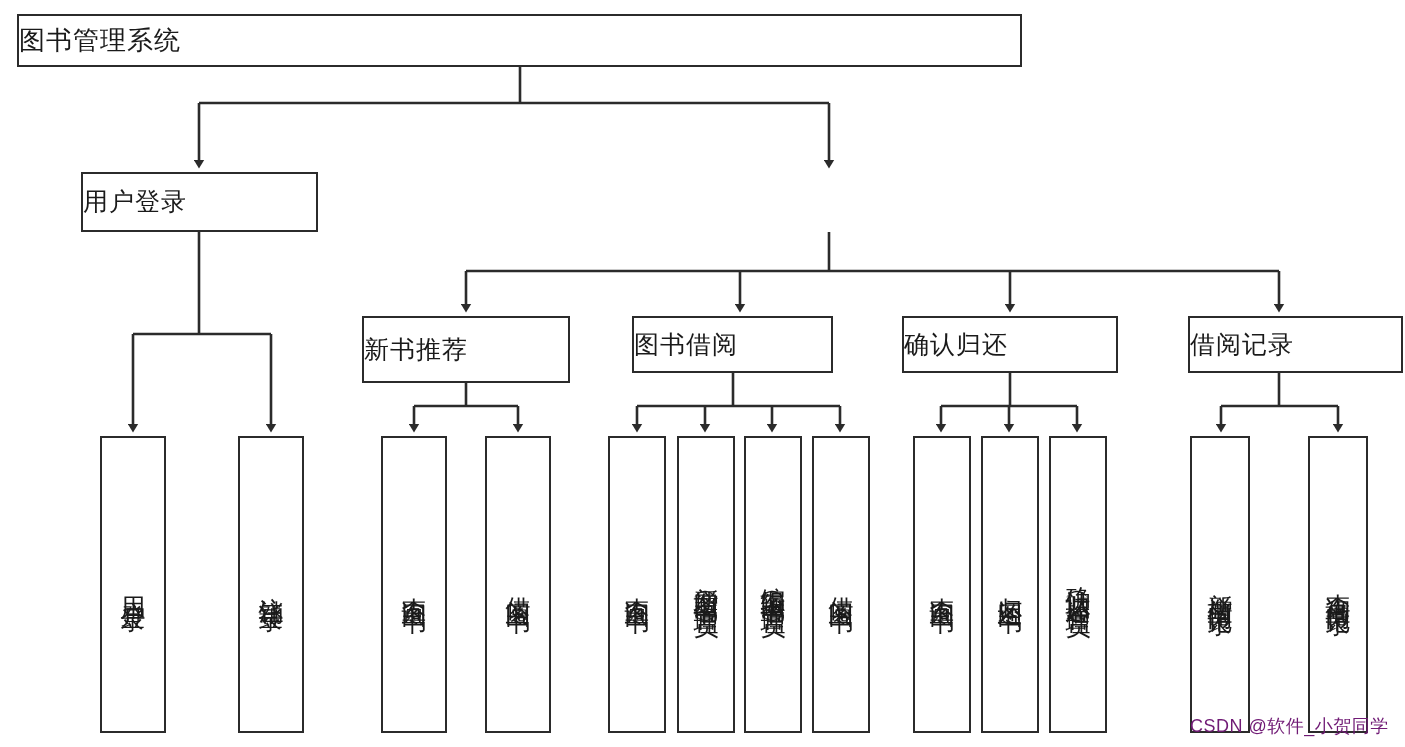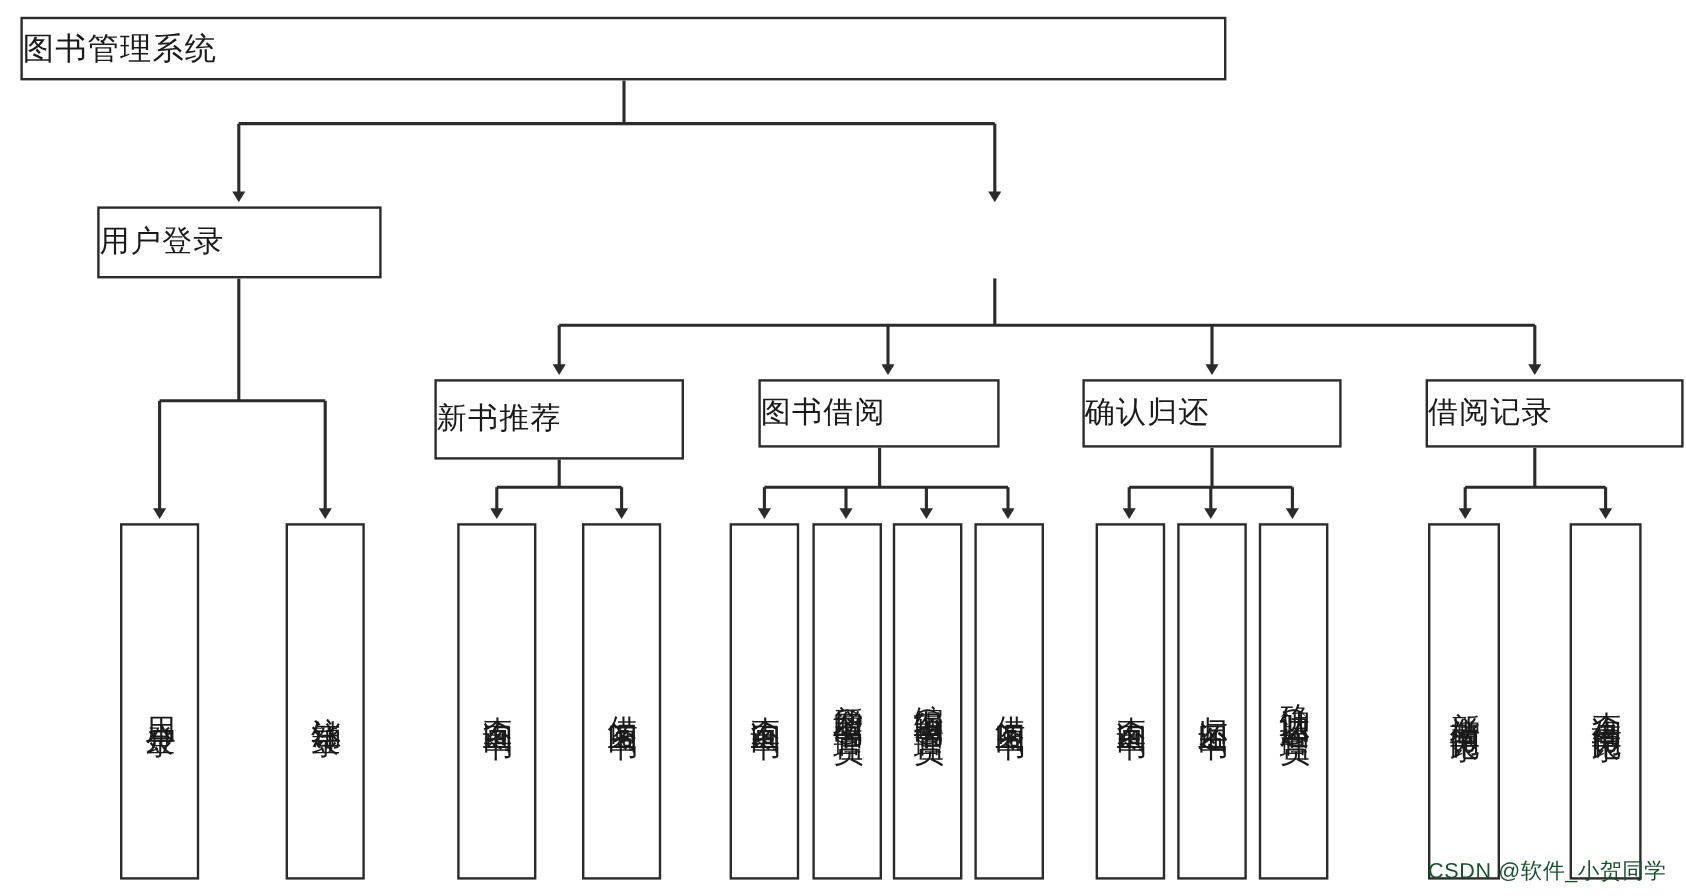--- a/index.html
+++ b/index.html
@@ -50,21 +50,21 @@
   }
   .node-v span{
     writing-mode:vertical-rl;
     text-orientation:upright;
   }
   .watermark{
     position:absolute;
     left:1190px;
     top:714px;
     font-size:18px;
-    color:#14532d;
+    color:#701a75;
     letter-spacing:0.5px;
     white-space:nowrap;
     user-select:none;
   }
 </style>
 </head>
 <body>
 
 <div id="diagram-canvas">
 

